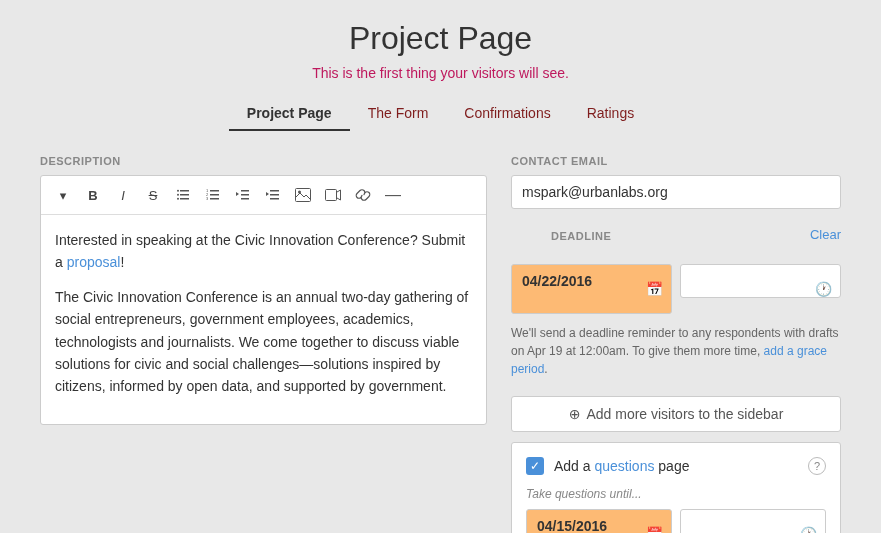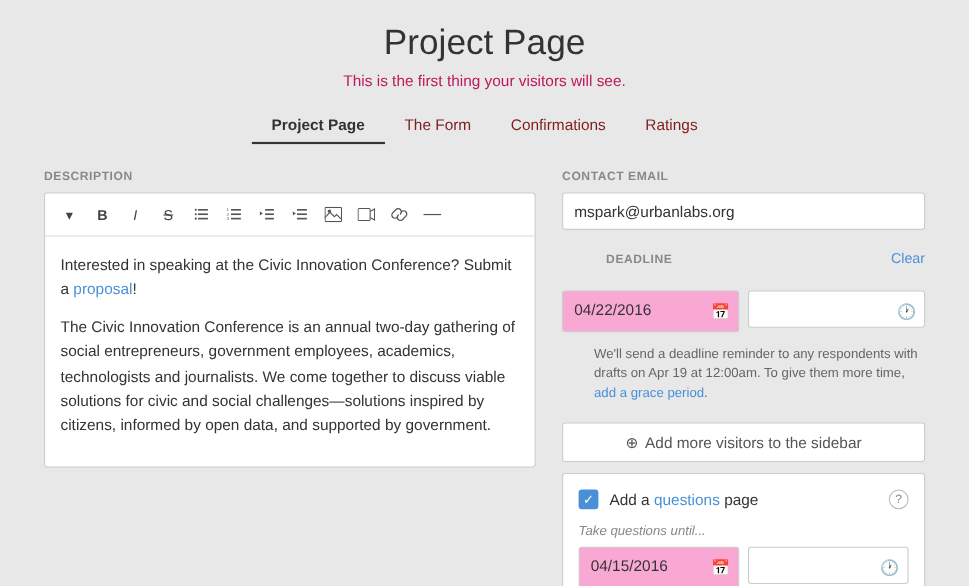--- a/index.html
+++ b/index.html
@@ -139,27 +139,28 @@
       display: flex;
       gap: 8px;
       margin-bottom: 10px;
     }
     .date-input-wrap {
       position: relative;
       flex: 1;
     }
     .date-input {
       width: 100%;
-      padding: 8px 32px 12px 10px;
-      border: 1px solid #ccc;
-      border-radius: 3px;
-      font-size: 14px;
-      color: #333;
-      background: #f9a8d4;
+      padding: 8px 32px 24px 10px;
+      border: 1px solid #ccc;
+      border-radius: 3px;
+      font-size: 14px;
+      color: #333;
+      background: #fdba74;
       outline: none;
+      font-weight: bold;
     }
     .date-icon {
       position: absolute;
       right: 8px;
       top: 50%;
       transform: translateY(-50%);
       color: #888;
       font-size: 14px;
       pointer-events: none;
     }
@@ -184,21 +185,20 @@
       transform: translateY(-50%);
       color: #888;
       font-size: 14px;
       pointer-events: none;
     }
     .deadline-hint {
       font-size: 12px;
       color: #666;
       line-height: 1.5;
       margin-bottom: 14px;
-      margin-left: 29px;
     }
     .deadline-hint .link-text {
       color: #4a90d9;
       cursor: pointer;
     }
     .add-details-btn {
       width: 100%;
       padding: 9px;
       border: 1px solid #ccc;
       border-radius: 3px;

